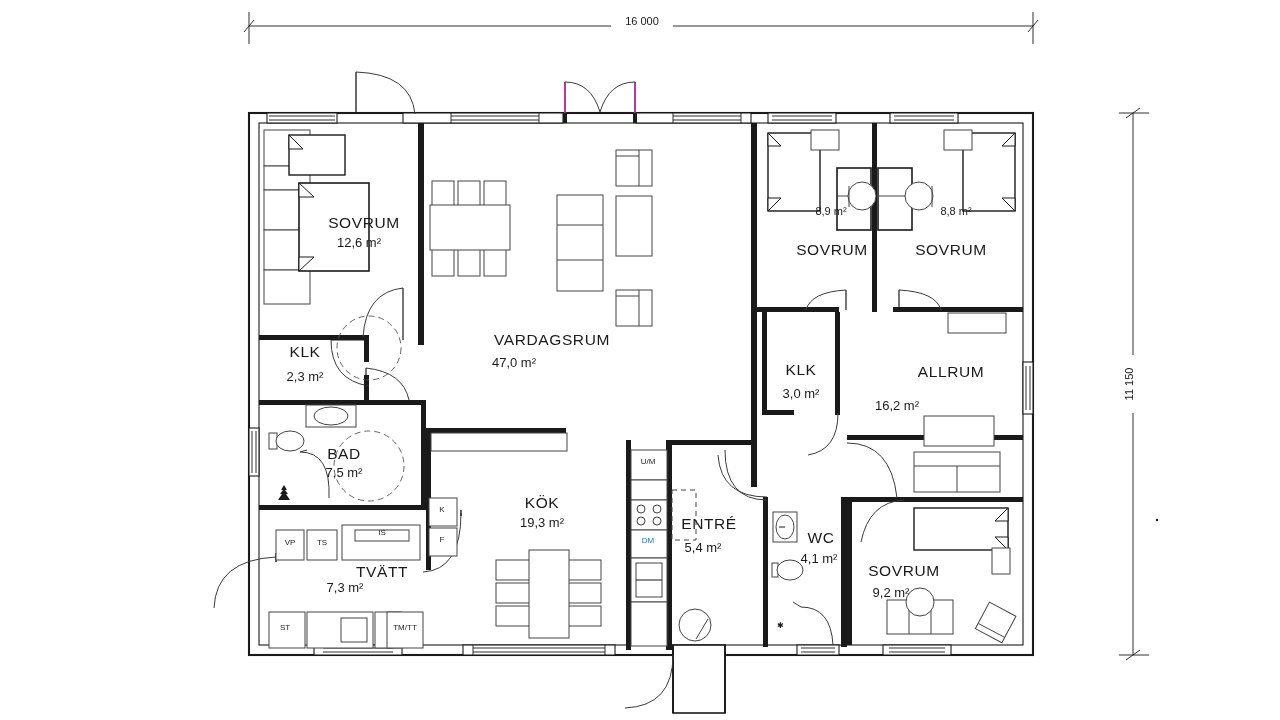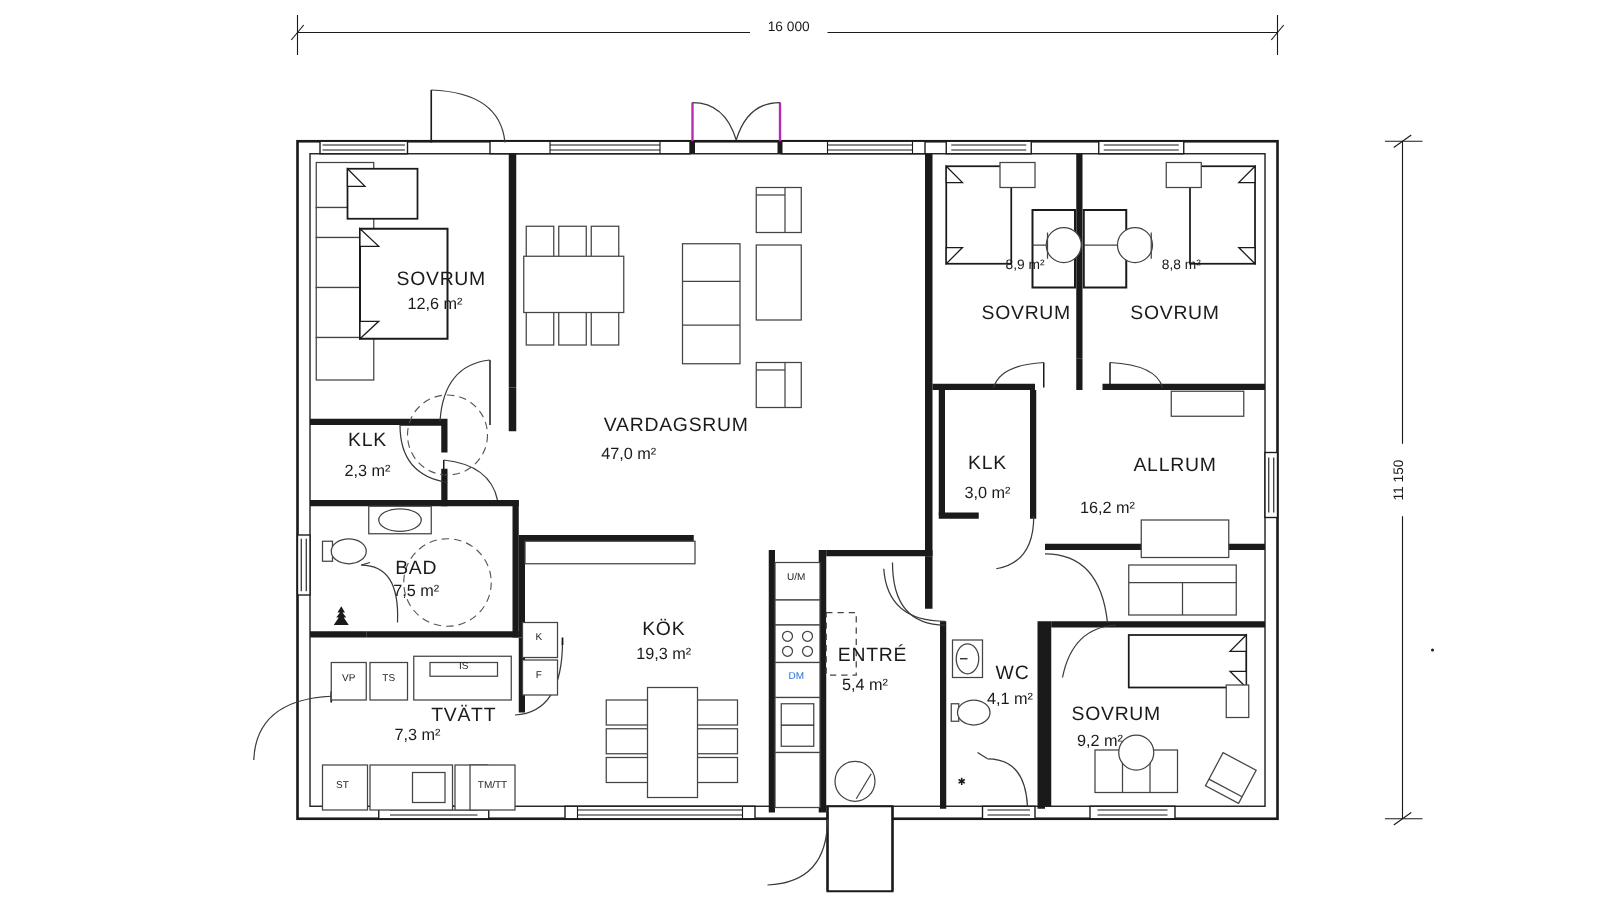--- a/index.html
+++ b/index.html
@@ -2,21 +2,21 @@
 <html><head>
 <meta charset="utf-8">
 <title>Floor Plan</title>
 <style>
   html,body{margin:0;padding:0;background:#ffffff;}
   body{
     width:1280px;height:720px;overflow:hidden;
     font-family:"Liberation Sans","DejaVu Sans",sans-serif;
     color:#1a1a1a;
   }
-  #stage{position:relative;width:1104px;height:720px;}
+  #stage{position:relative;width:1104px;height:720px;margin-left:11px;}
   svg{display:block;}
   .dimtext{
     font-family:"Liberation Sans","DejaVu Sans",sans-serif;
     font-size:11px;fill:#1a1a1a;
   }
   .roomname{
     font-family:"Liberation Sans","DejaVu Sans",sans-serif;
     font-size:15.5px;fill:#1a1a1a;letter-spacing:0.6px;
   }
   .roomarea{

